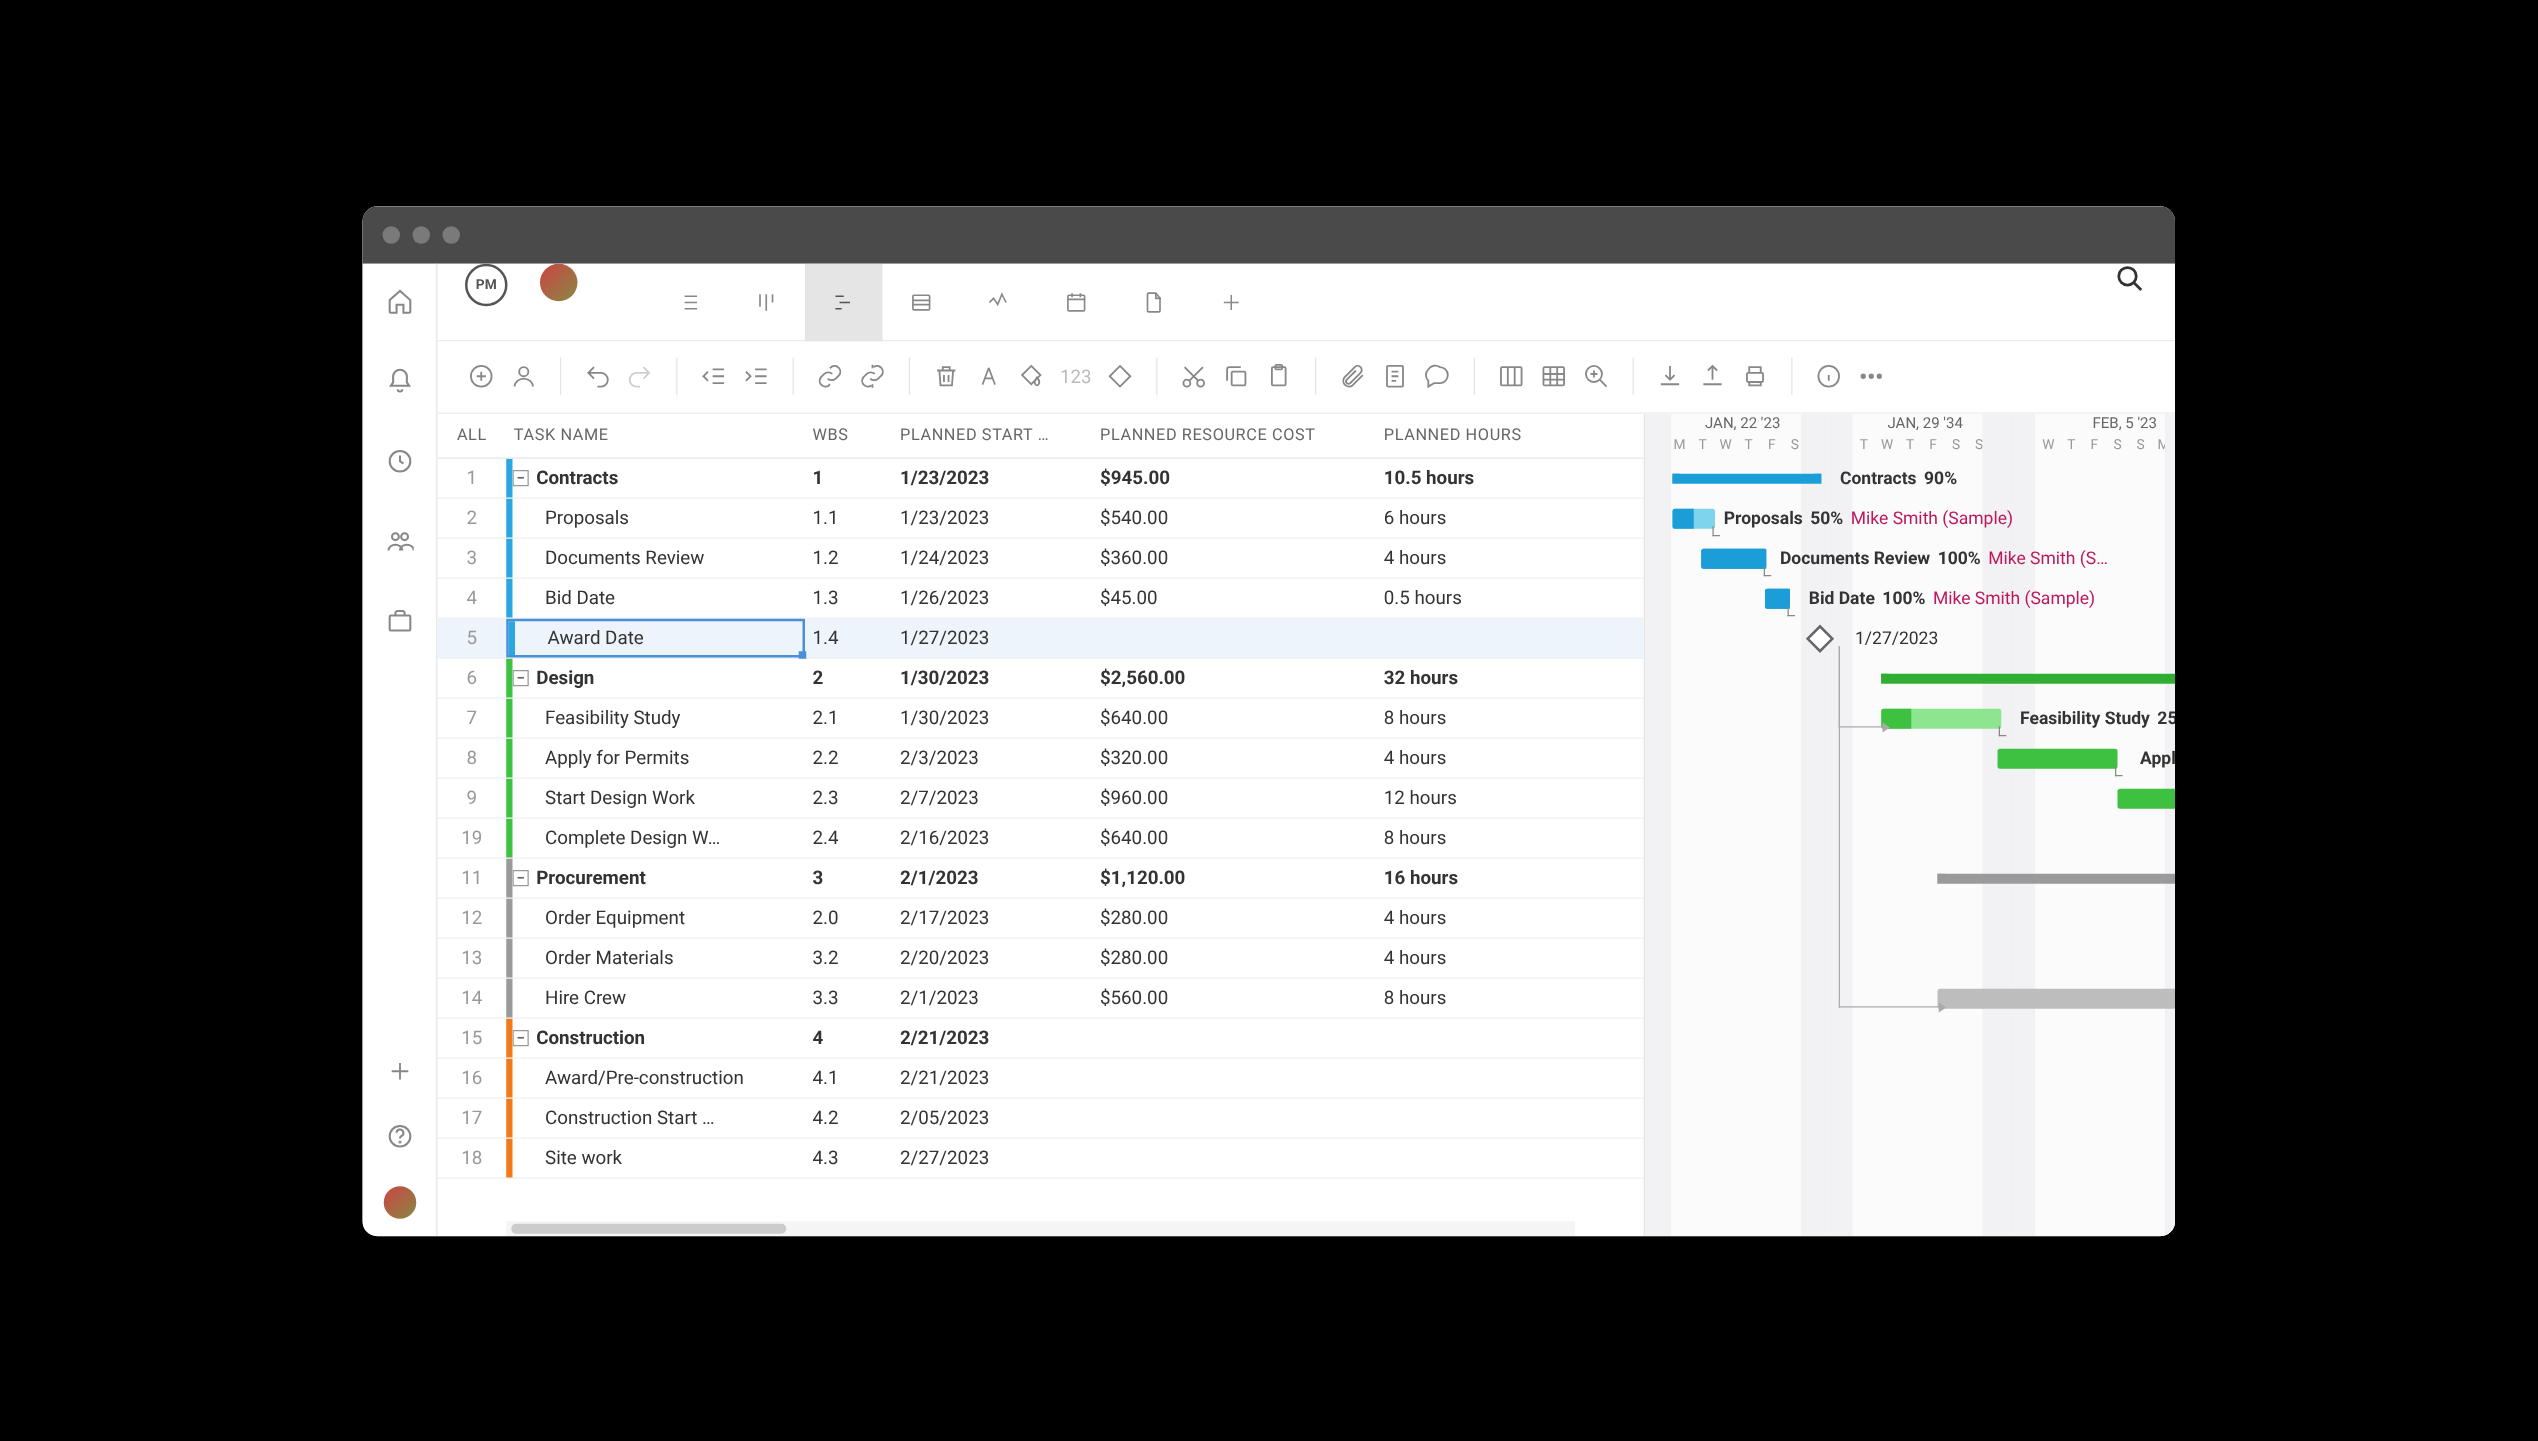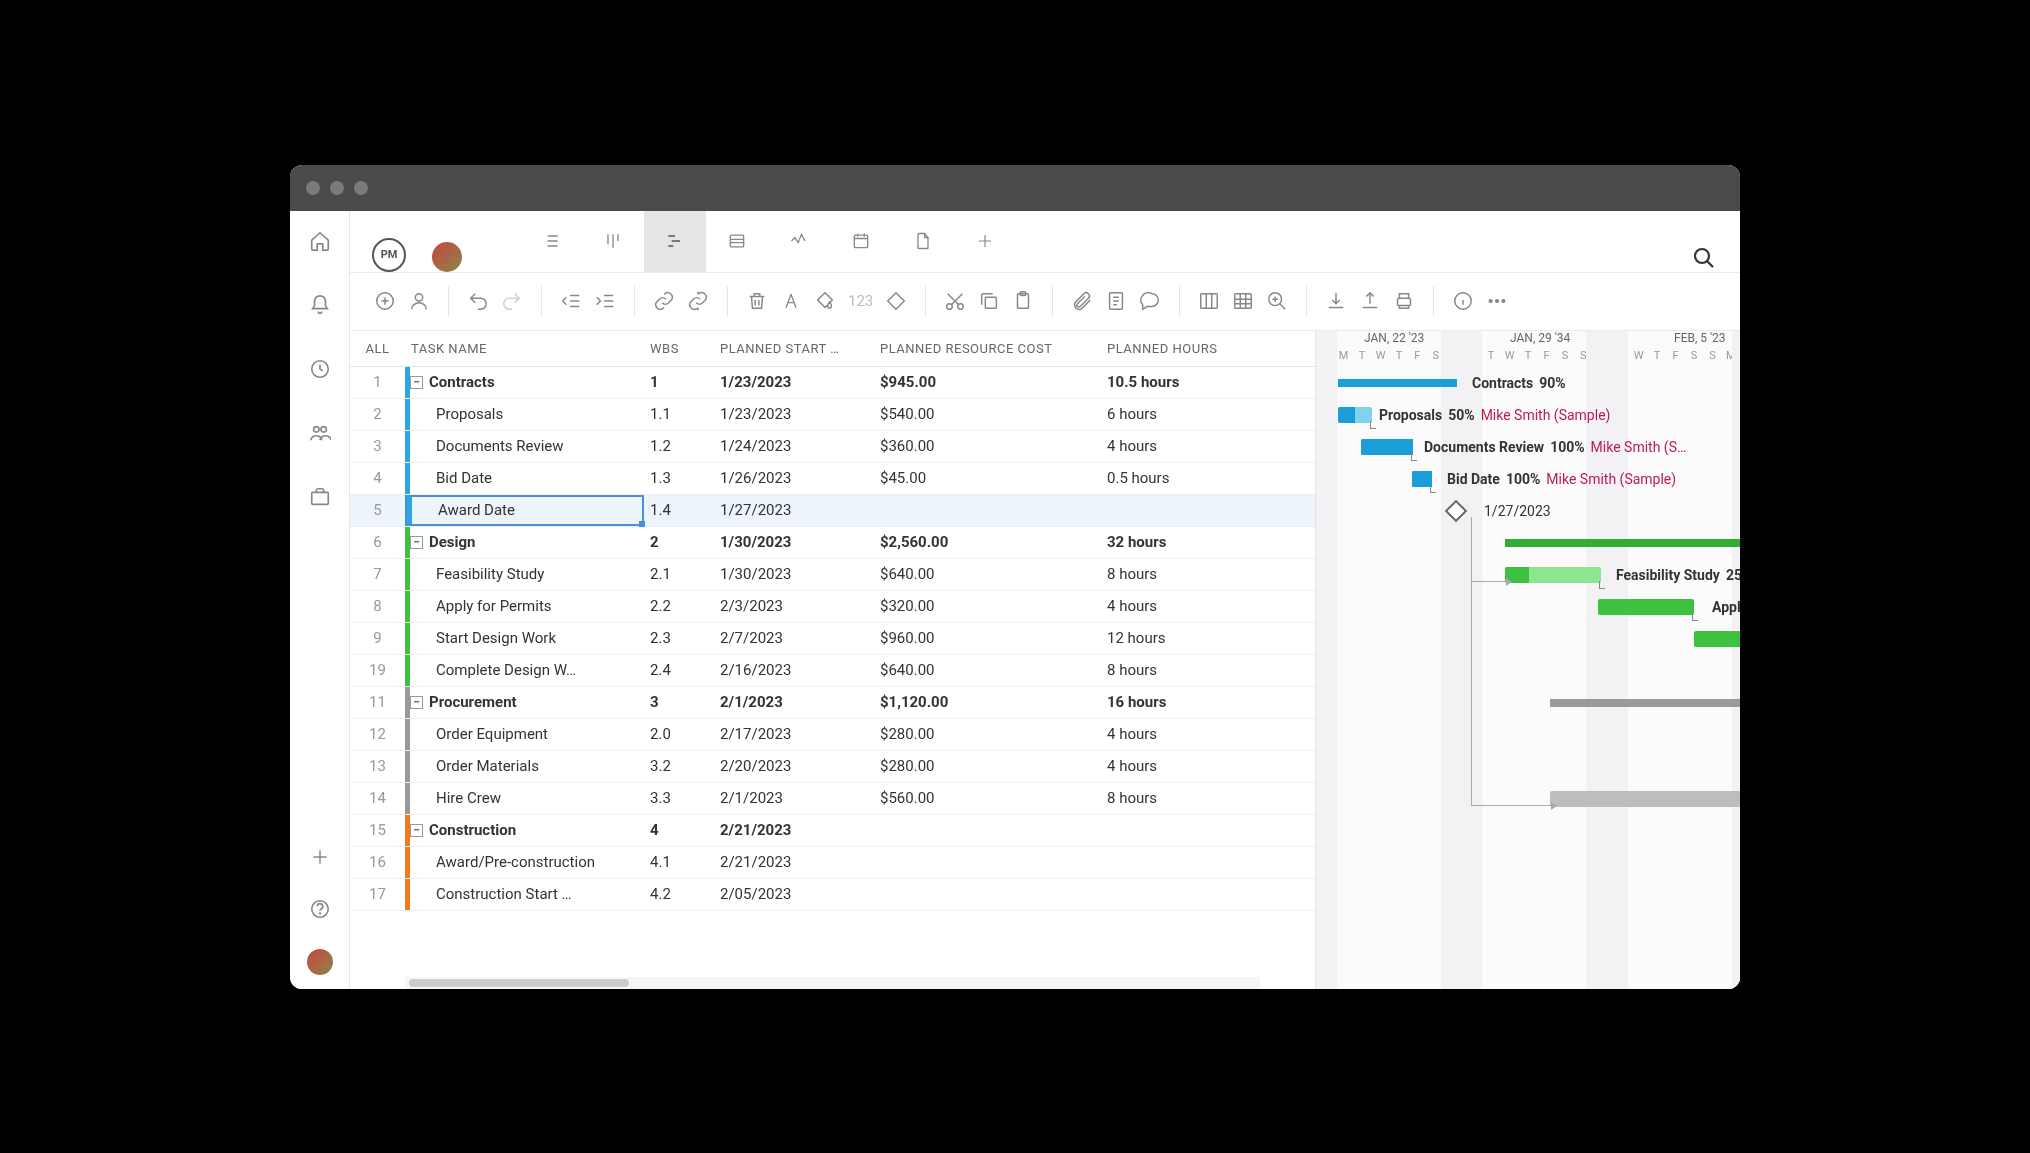--- a/index.html
+++ b/index.html
@@ -7,21 +7,21 @@
 .window { width: 1450px; height: 824px; background: #fff; border-radius: 12px; overflow: hidden; display: flex; flex-direction: column; box-shadow: 0 10px 40px rgba(0,0,0,.4); }
 .titlebar { height: 46px; background: #4a4a4a; display: flex; align-items: center; padding: 0 16px; gap: 10px; }
 .dot { width: 14px; height: 14px; border-radius: 50%; background: #7a7a7a; }
 .body { flex: 1; display: flex; background: #fff; }
 .sidebar { width: 60px; border-right: 1px solid #e5e5e5; display: flex; flex-direction: column; align-items: center; padding-top: 18px; gap: 40px; }
 .sb-icon { width: 24px; height: 24px; color: #888; display: flex; align-items: center; justify-content: center; cursor: pointer; }
 .sb-icon svg { stroke: currentColor; fill: none; stroke-width: 1.8; }
 .sb-bottom { margin-top: auto; display: flex; flex-direction: column; align-items: center; gap: 28px; padding-bottom: 14px; }
 .sb-avatar { width: 26px; height: 26px; border-radius: 50%; background: linear-gradient(135deg,#c44,#884); }
 .main { flex: 1; display: flex; flex-direction: column; overflow: hidden; }
-.header { height: 62px; border-bottom: 1px solid #ebebeb; display: flex; align-items: flex-end; padding: 0 22px; gap: 18px; }
+.header { height: 62px; border-bottom: 1px solid #ebebeb; display: flex; align-items: flex-start; padding: 0 22px; gap: 18px; }
 .logo { width: 34px; height: 34px; border: 2px solid #555; border-radius: 50%; display: flex; align-items: center; justify-content: center; font-size: 11px; font-weight: 700; color: #555; }
 .project-title { font-size: 28px; color: #333; font-weight: 400; margin-left: 2px; }
 .avatar-sm { width: 30px; height: 30px; border-radius: 50%; background: linear-gradient(135deg,#c44,#884); margin-left: 8px; }
 .view-tabs { display: flex; margin-left: 40px; }
 .view-tab { width: 62px; height: 62px; display: flex; align-items: center; justify-content: center; color: #888; cursor: pointer; }
 .view-tab.active { background: #e5e5e5; color: #555; }
 .view-tab svg { stroke: currentColor; fill: none; stroke-width: 1.6; }
 .header-right { margin-left: auto; }
 .search-btn { width: 26px; height: 26px; color: #333; cursor: pointer; }
 .search-btn svg { stroke: currentColor; fill: none; stroke-width: 2.2; }
@@ -595,20 +595,33 @@
                   <div class="color-bar" style="background:#f27a1a"></div>
                   <div class="name-cell indent">
                     <span>Construction Start …</span>
                   </div>
                 </div>
                 <div class="col c-wbs">4.2</div>
                 <div class="col c-start">2/05/2023</div>
                 <div class="col c-cost"></div>
                 <div class="col c-hours"></div>
               </div>
+              <div class="row">
+                <div class="col c-all">18</div>
+                <div class="c-name-wrap">
+                  <div class="color-bar" style="background:#f27a1a"></div>
+                  <div class="name-cell indent">
+                    <span>Site work</span>
+                  </div>
+                </div>
+                <div class="col c-wbs">4.3</div>
+                <div class="col c-start">2/27/2023</div>
+                <div class="col c-cost"></div>
+                <div class="col c-hours"></div>
+              </div>
             </div>
           <div class="hscroll">
               <div class="hscroll-thumb"></div>
             </div>
         </div>
         <div class="gantt-panel">
           <div class="stripes" id="stripes">
               <div class="stripe" style="left: 0px;"></div>
               <div class="stripe" style="left: 124.8px;"></div>
               <div class="stripe" style="left: 145.6px;"></div>

